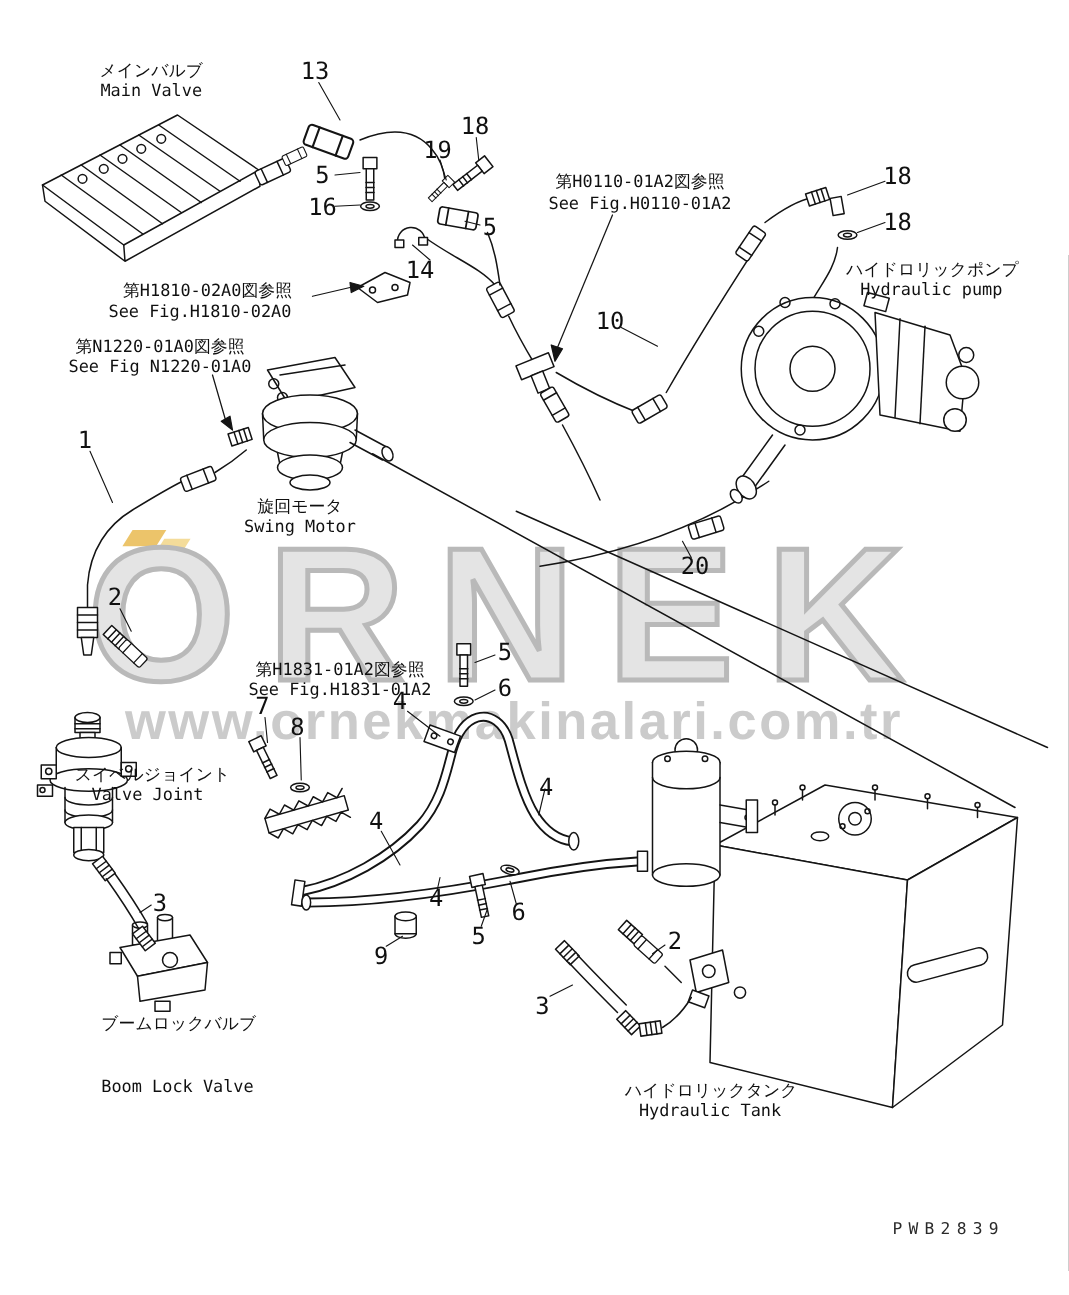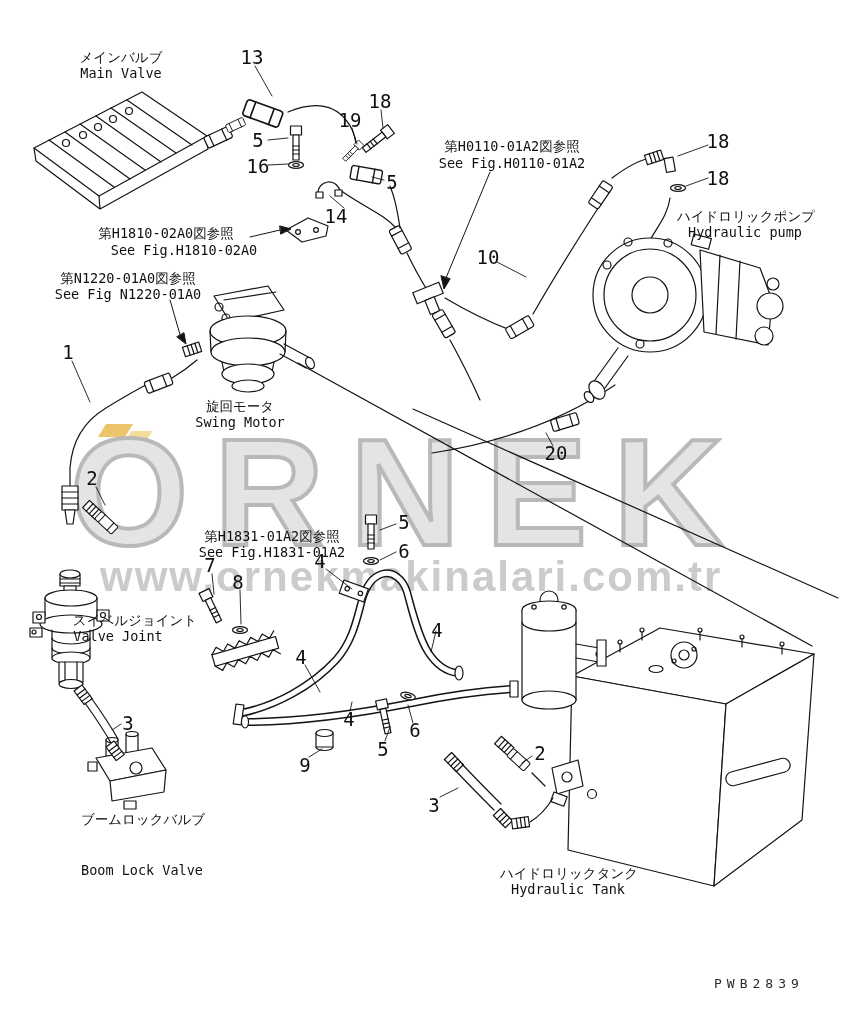--- a/index.html
+++ b/index.html
@@ -364,31 +364,31 @@
 
   <div class="lbl" style="left:121px;top:57px">メインバルブ</div>
   <div class="lbl" style="left:121px;top:73px">Main Valve</div>
 
   <div class="lbl" style="left:746px;top:216px">ハイドロリックポンプ</div>
   <div class="lbl" style="left:745px;top:232px">Hydraulic pump</div>
 
   <div class="lbl" style="left:240px;top:406px">旋回モータ</div>
   <div class="lbl" style="left:240px;top:422px">Swing Motor</div>
 
-  <div class="lbl" style="left:135px;top:620px">スイベルジョイント</div>
+  <div class="lbl" style="left:122px;top:620px">スイベルジョイント</div>
   <div class="lbl" style="left:118px;top:636px">Valve Joint</div>
 
   <div class="lbl" style="left:143px;top:819px">ブームロックバルブ</div>
   <div class="lbl" style="left:142px;top:870px">Boom Lock Valve</div>
 
   <div class="lbl" style="left:569px;top:873px">ハイドロリックタンク</div>
   <div class="lbl" style="left:568px;top:889px">Hydraulic Tank</div>
 
   <div class="lbl" style="left:166px;top:233px">第H1810-02A0図参照</div>
-  <div class="lbl" style="left:184px;top:250px">See Fig.H1810-02A0</div>
+  <div class="lbl" style="left:160px;top:250px">See Fig.H1810-02A0</div>
 
   <div class="lbl" style="left:128px;top:278px">第N1220-01A0図参照</div>
   <div class="lbl" style="left:128px;top:294px">See Fig N1220-01A0</div>
 
   <div class="lbl" style="left:512px;top:146px">第H0110-01A2図参照</div>
   <div class="lbl" style="left:512px;top:163px">See Fig.H0110-01A2</div>
 
   <div class="lbl" style="left:272px;top:536px">第H1831-01A2図参照</div>
   <div class="lbl" style="left:272px;top:552px">See Fig.H1831-01A2</div>
 

